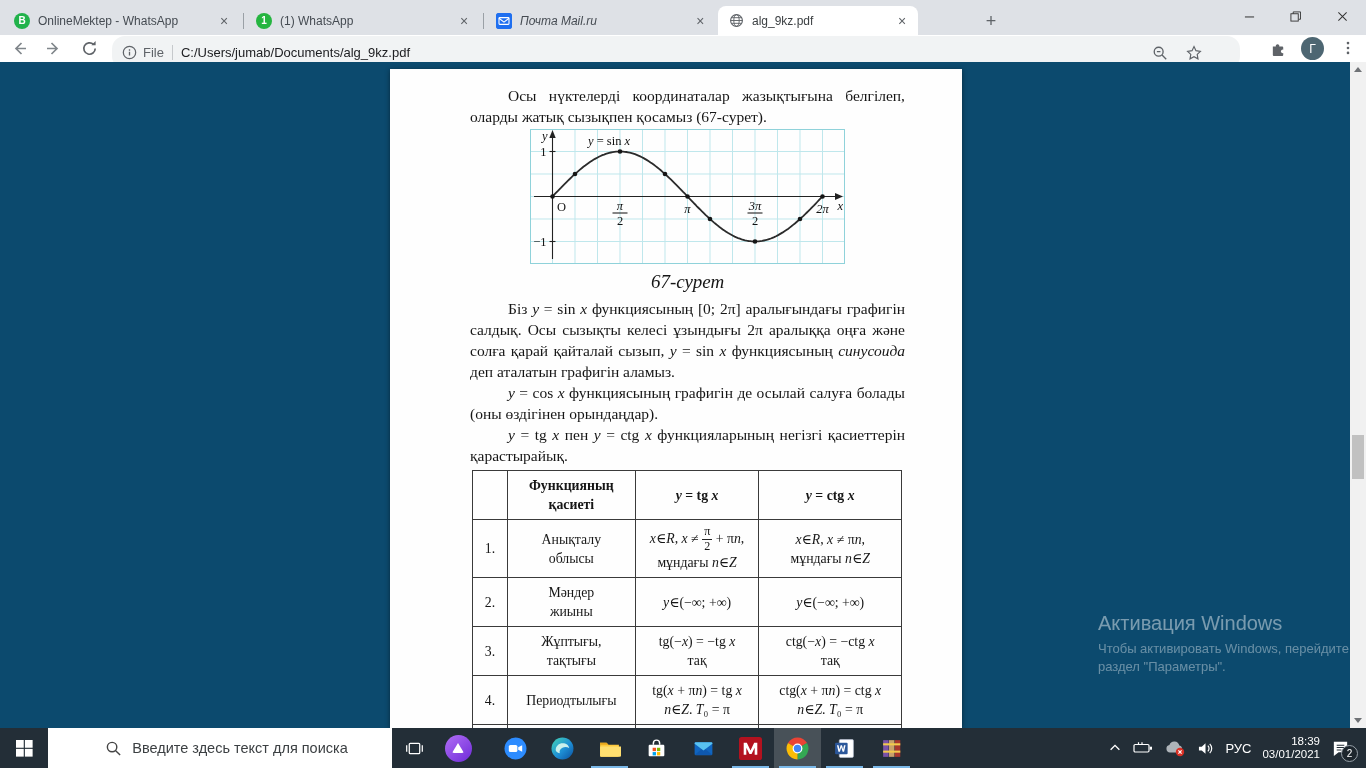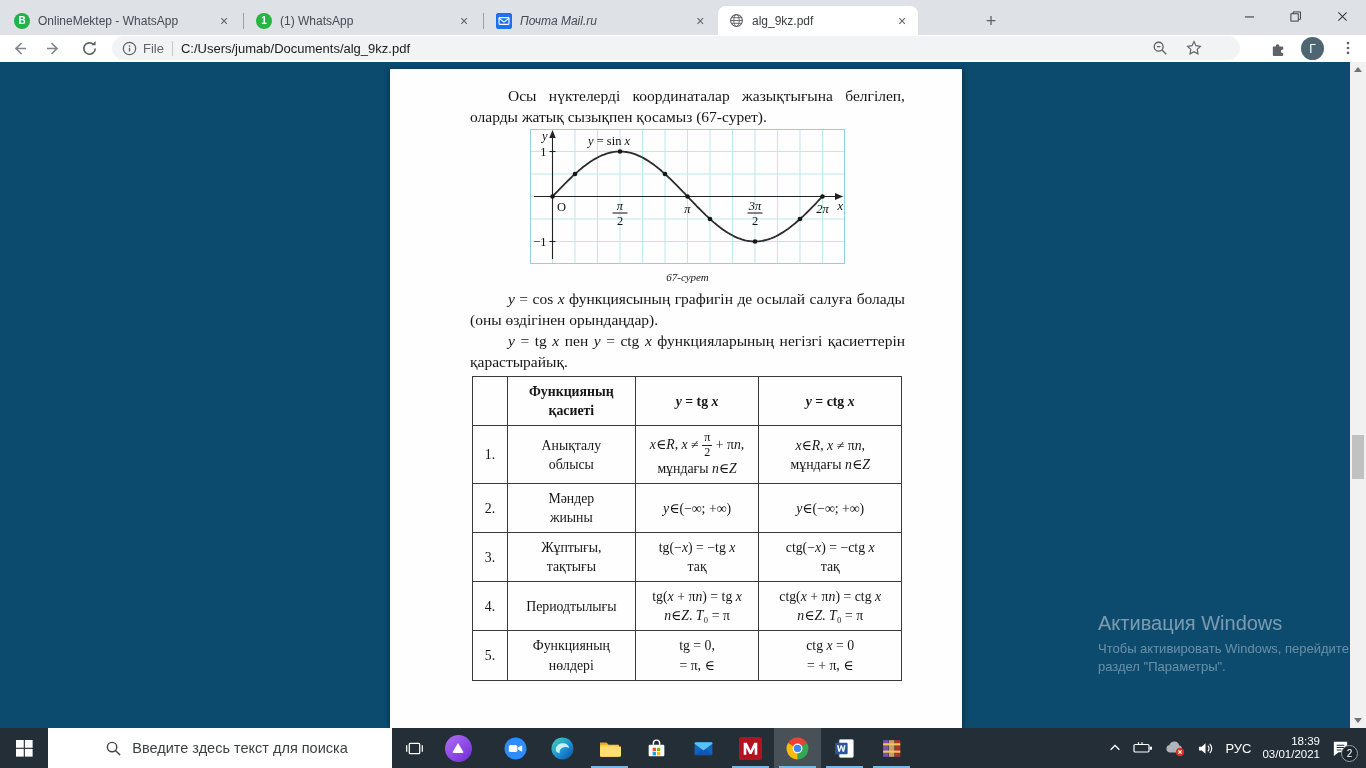--- a/index.html
+++ b/index.html
@@ -21,35 +21,35 @@
   .favi.bl{background:#21b24b;}
   .favi.wa{background:#25b540;}
   .favi.sq{border-radius:3px;}
   .newtab{position:absolute;left:978px;top:8px;width:26px;height:26px;border-radius:50%;
         display:flex;align-items:center;justify-content:center;color:#5f6368;font-size:18px;}
   .winbtn{position:absolute;top:0;height:33px;display:flex;align-items:center;justify-content:center;}
 
   
   .toolbar{position:absolute;top:35px;left:0;right:0;height:27px;background:#fff;border-bottom:1px solid #d7dade;}
   .navic{position:absolute;top:4px;width:19px;height:19px;}
-  .omnibox{position:absolute;left:112px;right:126px;top:1px;height:24px;background:#f1f3f4;border-radius:13px;
+  .omnibox{position:absolute;left:112px;right:126px;top:1px;height:33px;background:#f1f3f4;border-radius:13px;
         display:flex;align-items:center;padding:0 10px;box-sizing:border-box;}
   .omnibox .lbl{font-size:13px;color:#5f6368;margin:0 4px 0 6px;}
   .omnibox .osep{width:1px;height:15px;background:#c6c9cc;margin:0 8px 0 4px;}
   .omnibox .url{font-size:13px;color:#202124;white-space:nowrap;}
   .obx-right{margin-left:auto;display:flex;align-items:center;gap:18px;padding-right:28px;}
 
   
   .content{position:absolute;top:62px;left:0;right:0;bottom:40px;background:#0c4a6e;}
   .page{position:absolute;left:390px;top:7px;width:572px;height:659px;background:#fefefe;
         box-shadow:0 1px 5px rgba(0,0,0,.45);padding:16px 57px 0 80px;box-sizing:border-box;
         font-family:"Liberation Serif","DejaVu Serif",serif;color:#161616;overflow:hidden;}
   .para{margin:0;font-size:15.5px;line-height:21px;text-align:justify;text-indent:38px;}
   .fig{width:315px;margin:2px auto 0;}
-  .figcap{text-align:center;font-style:italic;font-size:11px;margin:3px 0 5px;}
+  .figcap{text-align:center;font-style:italic;font-size:19px;margin:3px 0 5px;}
   .grid{stroke:#bfe7ec;stroke-width:1;}
   .gridbox{fill:none;stroke:#8fd2da;stroke-width:1;}
   .axis{stroke:#222;stroke-width:1.1;}
   .axfill{fill:#222;}
   .curve{fill:none;stroke:#2b2b2b;stroke-width:1.8;}
   .dot{fill:#161616;}
   .clab{font-family:"Liberation Serif",serif;font-size:12.5px;fill:#111;}
   .italic{font-style:italic;}
   .ptable{border-collapse:collapse;width:430px;margin:4px 0 0 2px;font-size:13.8px;line-height:1.38;}
   .ptable th,.ptable td{border:1px solid #3a3a3a;text-align:center;vertical-align:middle;padding:5px 3px;}
@@ -247,20 +247,21 @@
             <circle cx="135" cy="45" r="2.3" class="dot"></circle>
             <circle cx="157.5" cy="67.5" r="2.3" class="dot"></circle>
             <circle cx="180" cy="90" r="2.3" class="dot"></circle>
             <circle cx="225" cy="112.5" r="2.3" class="dot"></circle>
             <circle cx="270" cy="90" r="2.3" class="dot"></circle>
             <circle cx="292.5" cy="67.5" r="2.3" class="dot"></circle>
             <text x="58" y="16" class="clab"><tspan class="italic">y</tspan> = sin <tspan class="italic">x</tspan></text>
           </svg>
       </div>
       <div class="figcap">67-сурет</div>
+      <p class="para">Біз <i>y</i> = sin <i>x</i> функциясының [0; 2π] аралығындағы графигін салдық. Осы сызықты келесі ұзындығы 2π аралыққа оңға және солға қарай қайталай сызып, <i>y</i> = sin <i>x</i> функциясының <i>синусоида</i> деп аталатын графигін аламыз.</p>
       <p class="para"><i>y</i> = cos <i>x</i> функциясының графигін де осылай салуға болады (оны өздігінен орындаңдар).</p>
       <p class="para"><i>y</i> = tg <i>x</i> пен <i>y</i> = ctg <i>x</i> функцияларының негізгі қасиеттерін қарастырайық.</p>
       <div id="props-table-host">
           <table class="ptable">
             <colgroup>
               <col style="width:35px">
               <col style="width:128px">
               <col style="width:124px">
               <col style="width:143px">
             </colgroup>

